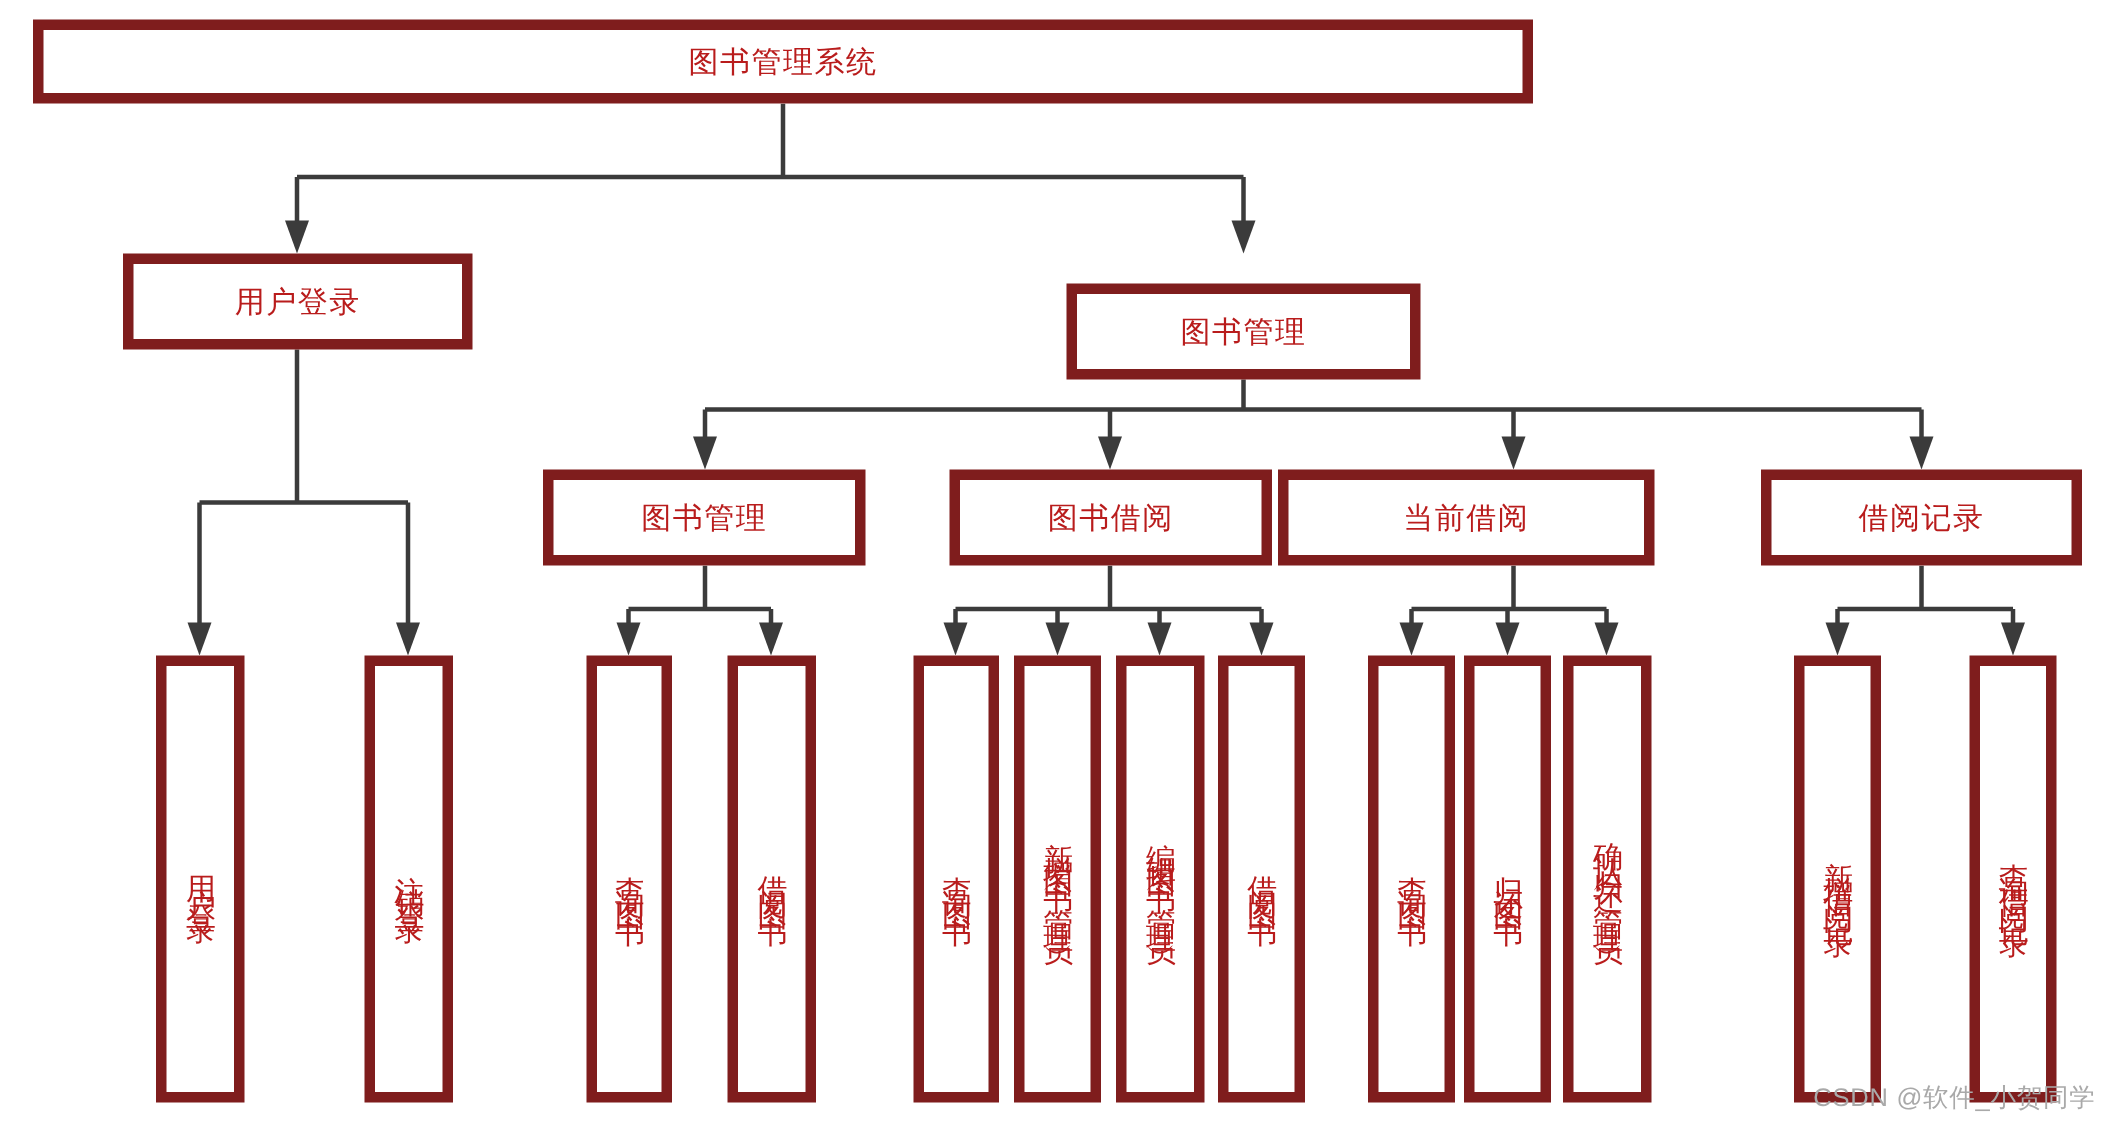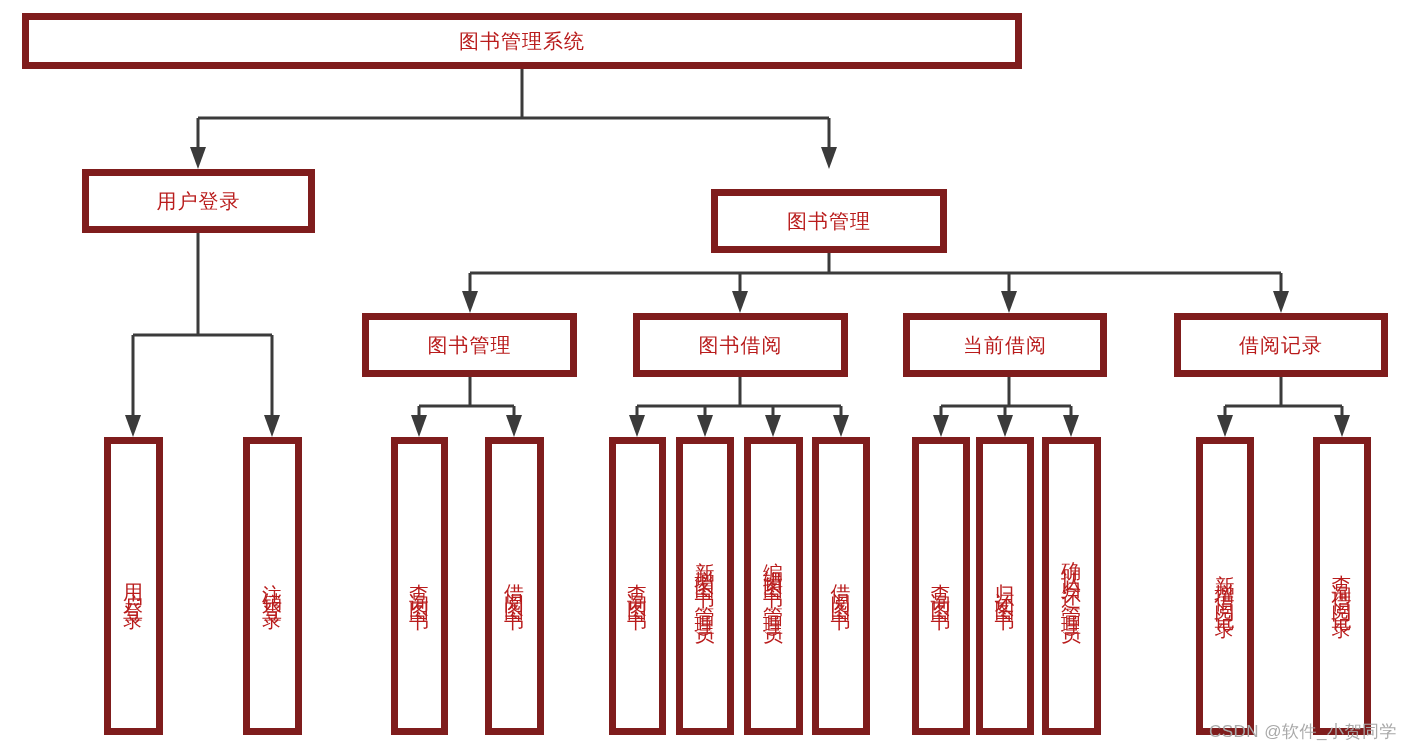--- a/index.html
+++ b/index.html
@@ -44,21 +44,21 @@
   }
   
   .n-root   { left: 22px;   top: 13px;  width: 1000px; height: 56px; }
   
   .n-login  { left: 82px;   top: 169px; width: 233px;  height: 64px; }
   .n-mgmt   { left: 711px;  top: 169px; width: 236px;  height: 64px; margin-top: 20px; }
   
   .lv3      { top: 313px; height: 64px; }
   .n-rec    { left: 362px;  width: 215px; }
   .n-borrow { left: 633px;  width: 215px; }
-  .n-cur    { left: 903px;  width: 204px; }
+  .n-cur    { left: 852px;  width: 251px; }
   .n-hist   { left: 1174px; width: 214px; }
   
   .leaf     { top: 437px; height: 298px; width: 58px; }
   .lf-1  { left: 104px; width: 59px; }
   .lf-2  { left: 243px; width: 59px; }
   .lf-3  { left: 391px; width: 57px; }
   .lf-4  { left: 485px; width: 59px; }
   .lf-5  { left: 609px; width: 57px; }
   .lf-6  { left: 676px; }
   .lf-7  { left: 744px; width: 59px; }

